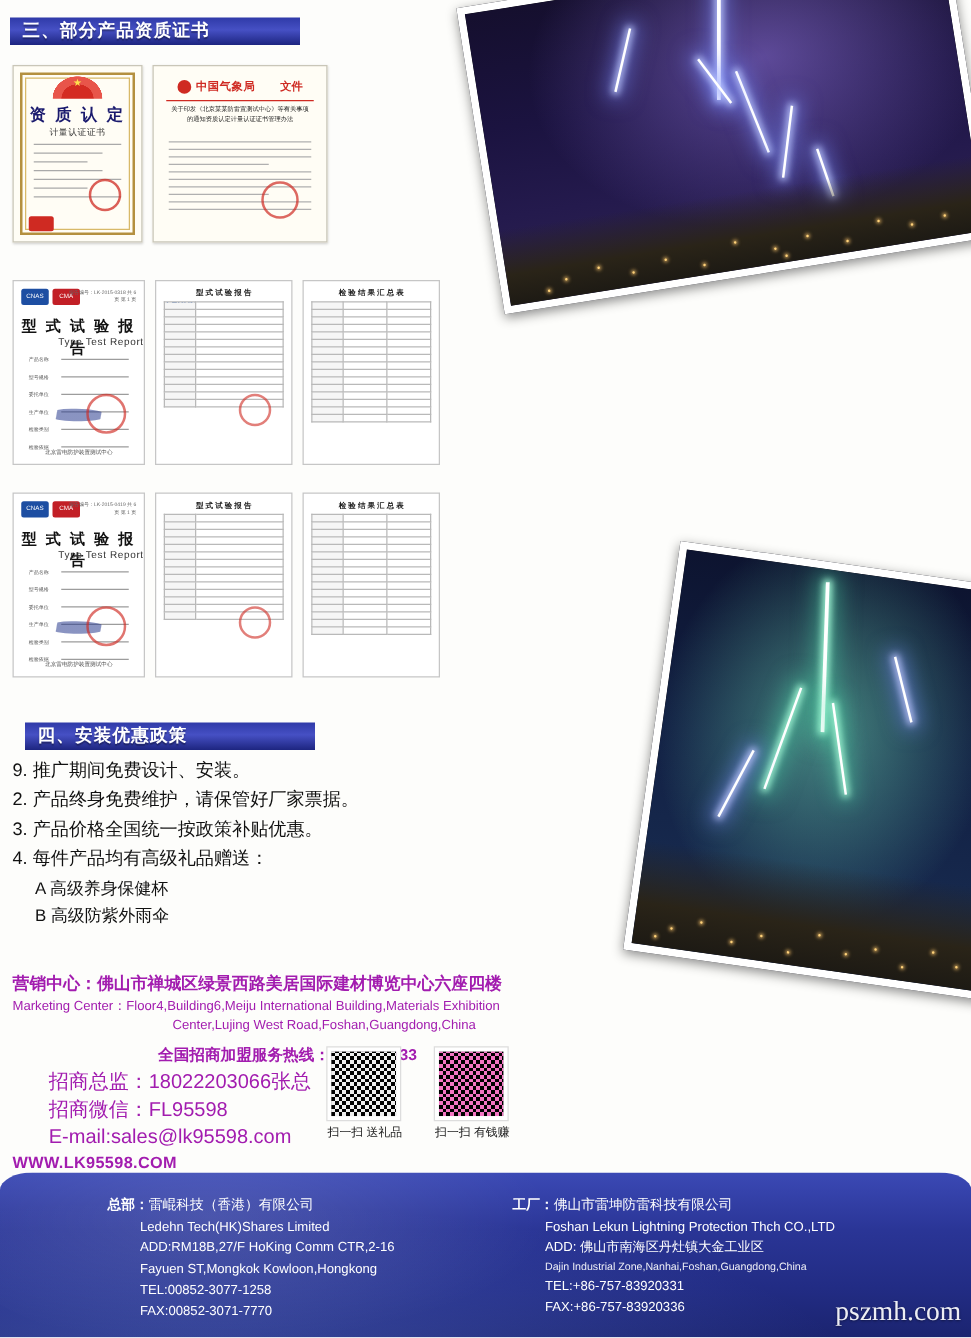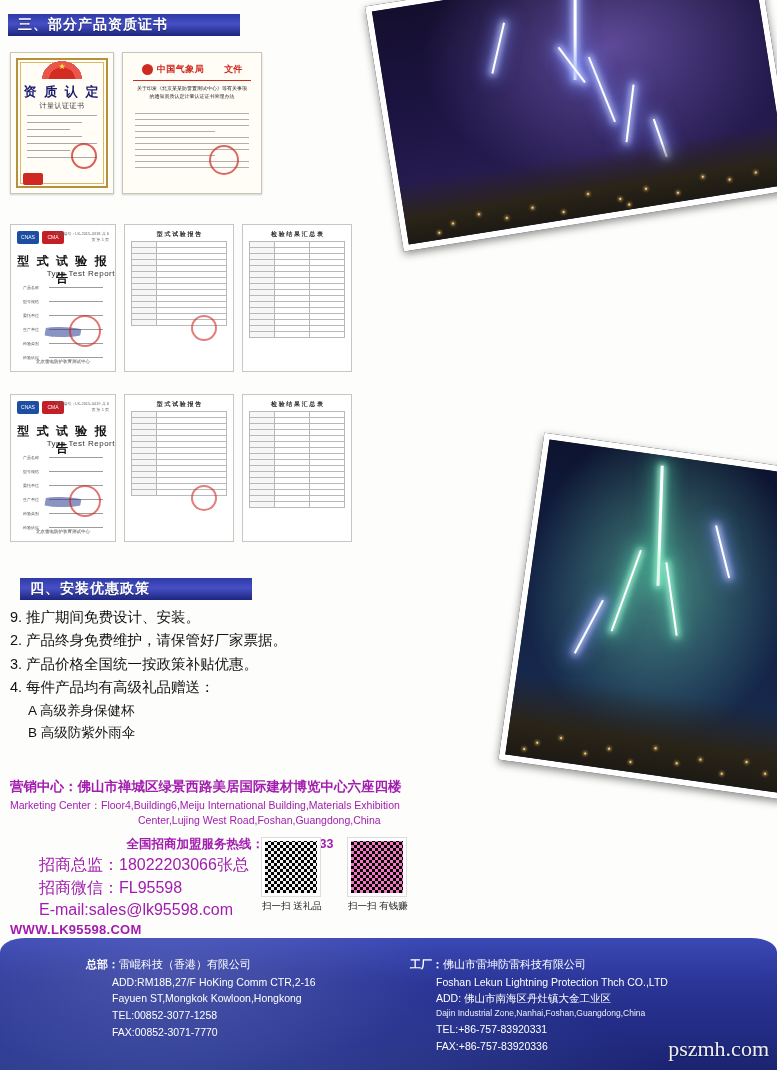--- a/index.html
+++ b/index.html
@@ -803,20 +803,21 @@
     <div class="qr-cap">扫一扫 有钱赚</div>
   </div>
 
   <div class="footer">
     <div class="swoosh"></div>
 
     <div class="col" id="fcol1">
       <div class="hd">
         <span class="lbl">总部：</span><span>雷崐科技（香港）有限公司</span>
       </div>
+      <span class="ind">Ledehn Tech(HK)Shares Limited</span>
       <span class="ind">ADD:RM18B,27/F HoKing Comm CTR,2-16</span>
       <span class="ind">Fayuen ST,Mongkok Kowloon,Hongkong</span>
       <span class="ind">TEL:00852-3077-1258</span>
       <span class="ind">FAX:00852-3071-7770</span>
     </div>
 
     <div class="col" id="fcol2">
       <div class="hd">
         <span class="lbl">工厂：</span><span>佛山市雷坤防雷科技有限公司</span>
       </div>

